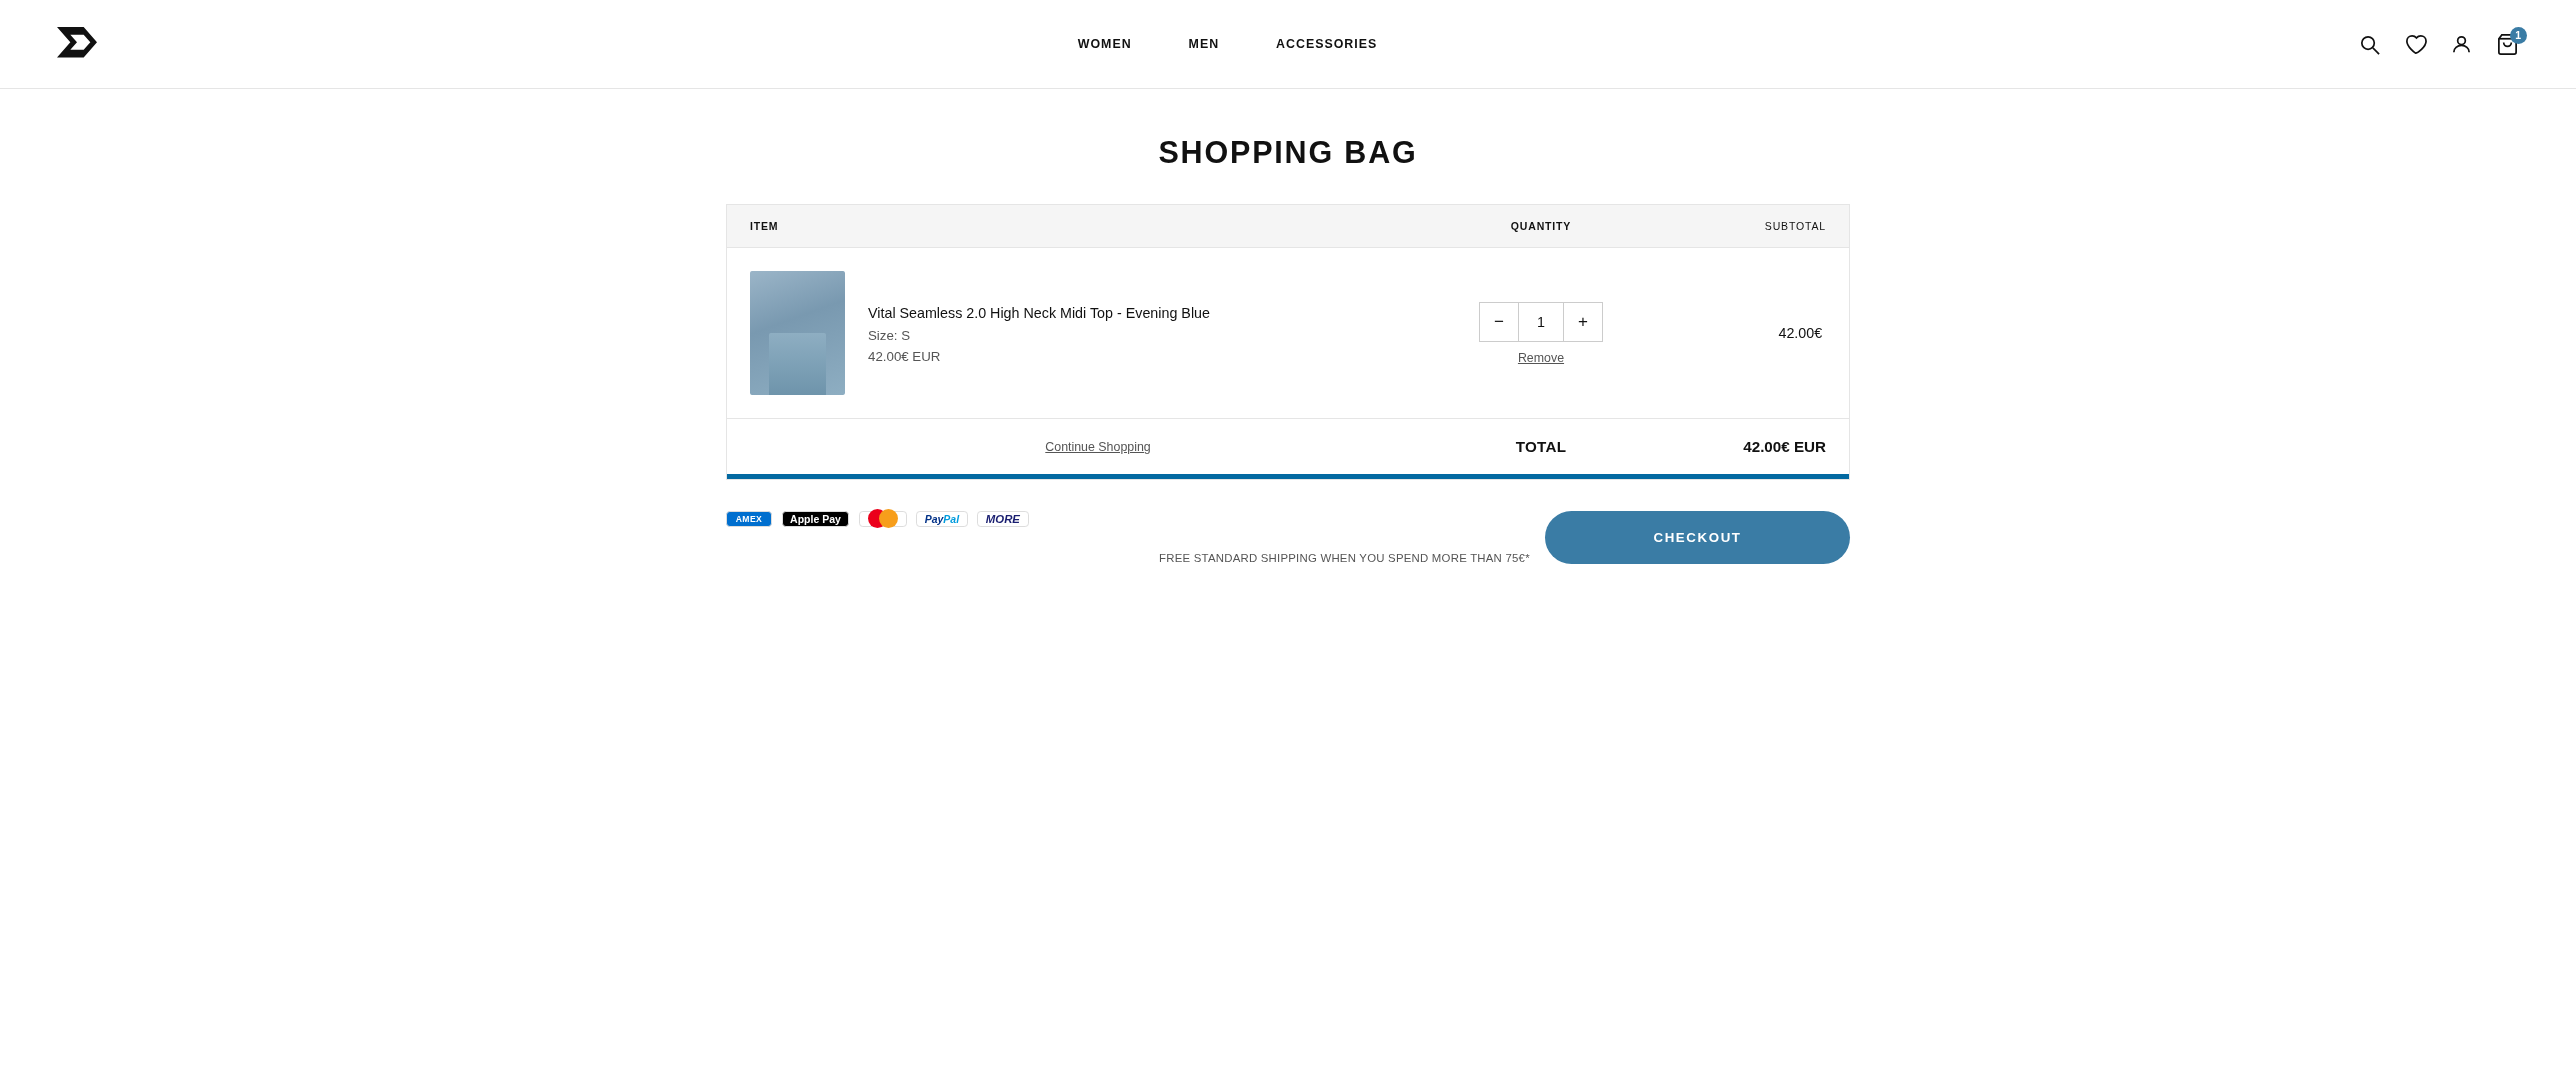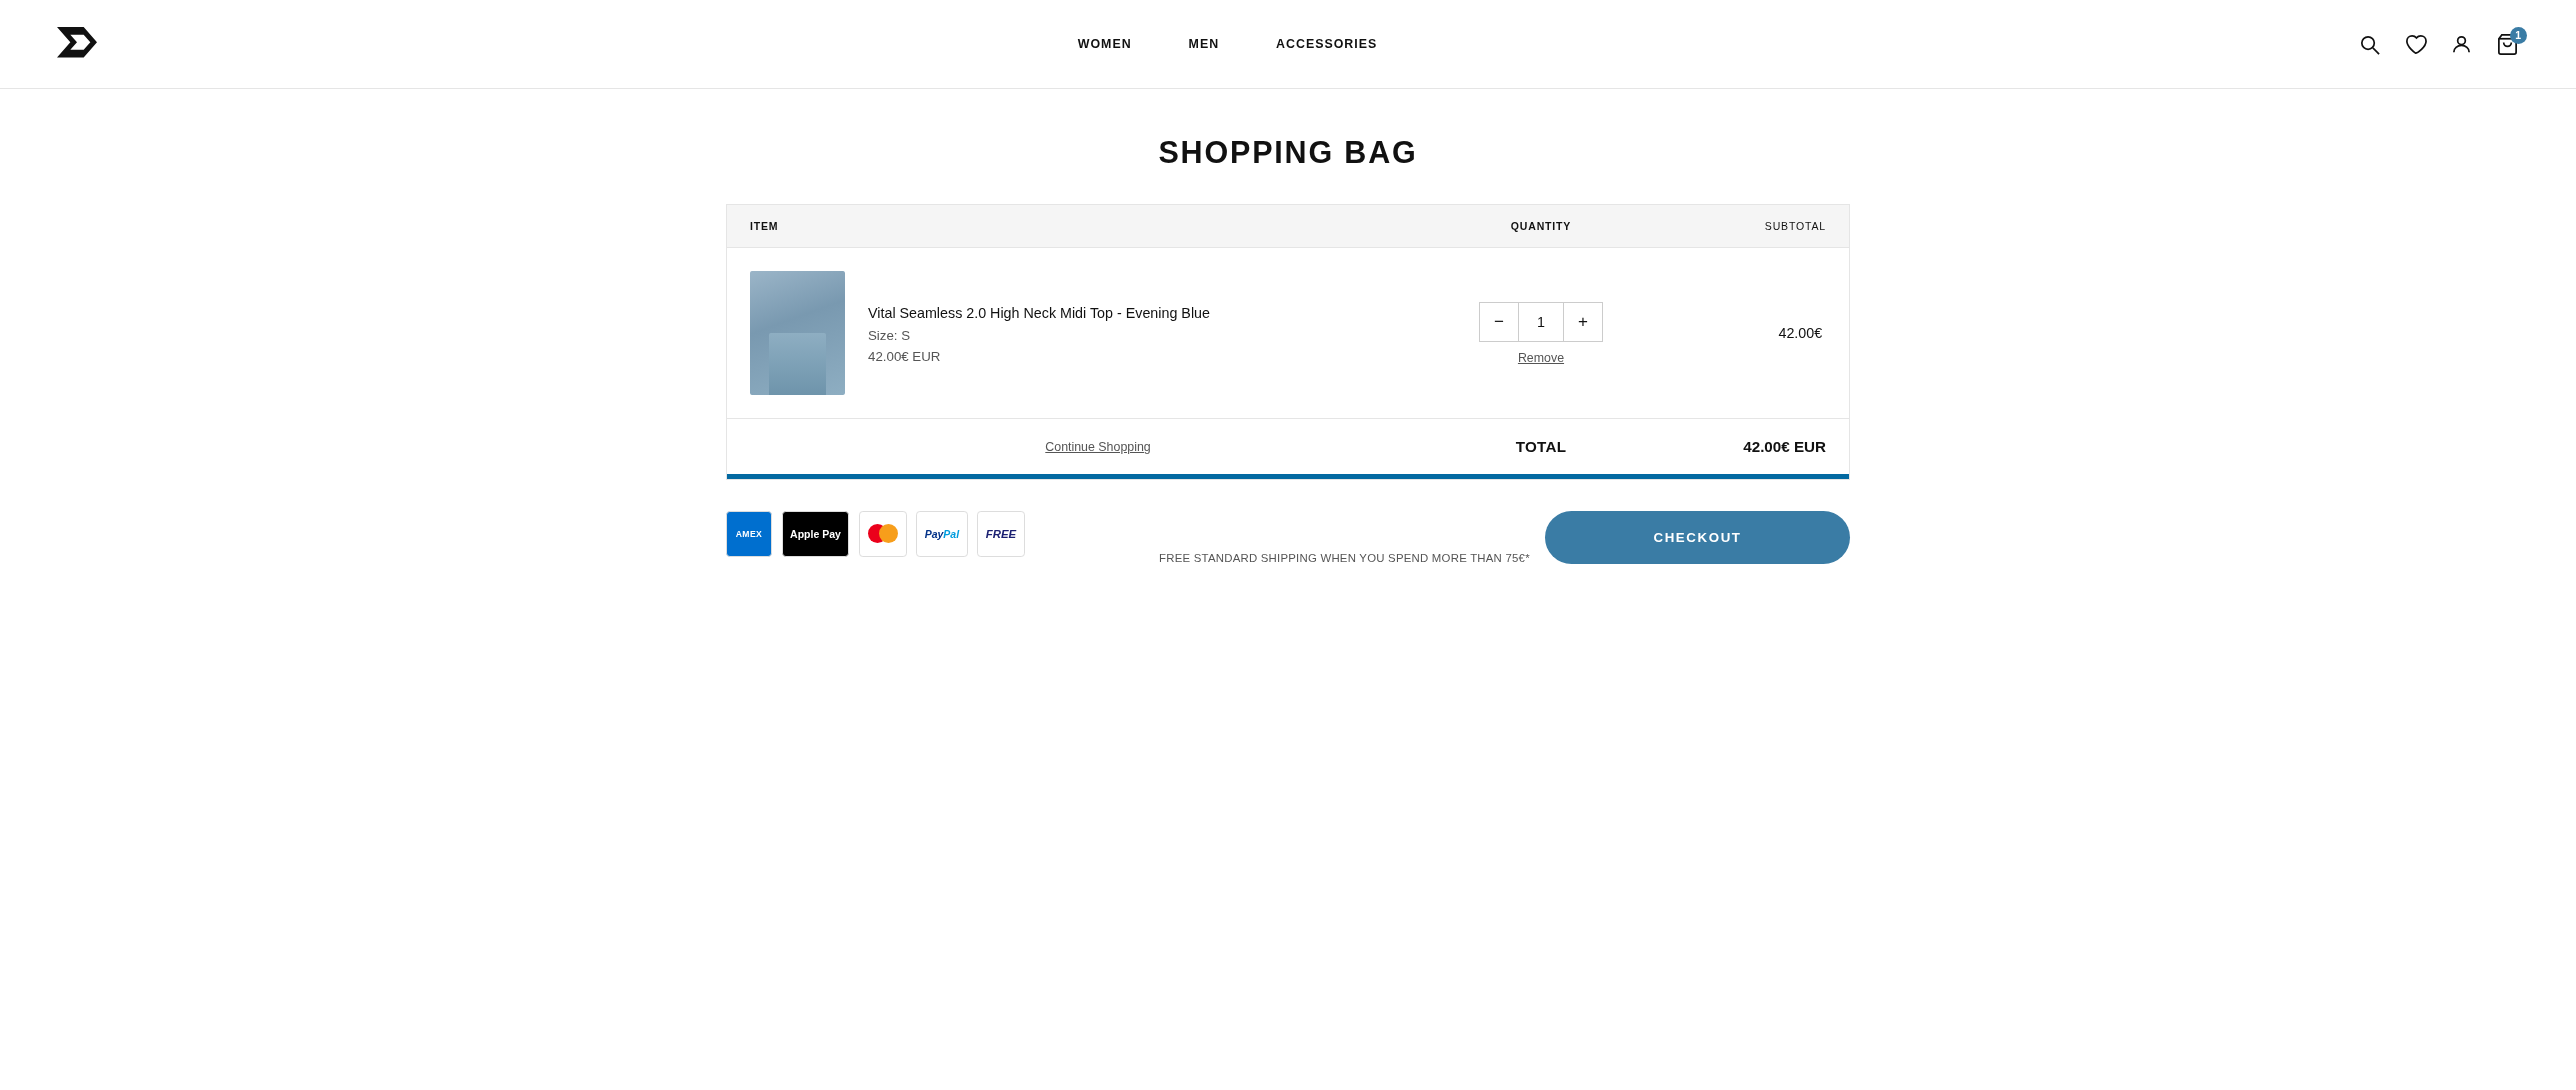--- a/index.html
+++ b/index.html
@@ -175,21 +175,21 @@
       flex-wrap: wrap;
       gap: 23px;
     }
     .payment-methods { display: flex; align-items: center; gap: 9.5px; }
     .payment-card {
       border: 1px solid #ddd;
       border-radius: 3.8px;
       padding: 3.8px 7.6px;
       background: #fff;
       display: flex; align-items: center; justify-content: center;
-      height: 46px;
+      height: 16px;
       min-width: 46px;
       font-size: 9.5px; font-weight: 700;
     }
     .amex { background: #006fcf; color: #fff; font-size: 8.6px; letter-spacing: 0.05em; }
     .applepay { background: #000; color: #fff; font-size: 10.5px; }
     .mastercard { position: relative; overflow: visible; }
     .paypal { background: #fff; }
     .visa { background: #fff; color: #1a1f71; font-size: 11.4px; font-weight: 900; font-style: italic; }
 
     .checkout-right { display: flex; align-items: flex-end; gap: 15.2px; }
@@ -310,21 +310,21 @@
     <div class="payment-methods">
       <div class="payment-card amex">AMEX</div>
       <div class="payment-card applepay" style="font-size:10.5px;">Apple Pay</div>
       <div class="payment-card mastercard">
         <span class="mc-left"></span>
           <span class="mc-right"></span>
       </div>
       <div class="payment-card paypal" style="color:#003087; font-size:10.5px; font-weight:700; font-style:italic;">
         Pay<span style="color:#009cde;">Pal</span>
       </div>
-      <div class="payment-card visa">FREE</div>
+      <div class="payment-card visa">MORE</div>
     </div>
 
     <div class="checkout-right">
       <span class="shipping-notice">FREE STANDARD SHIPPING WHEN YOU SPEND MORE THAN 75€*</span>
       <button class="checkout-btn">CHECKOUT</button>
     </div>
   </div>
 </div>
 
 

